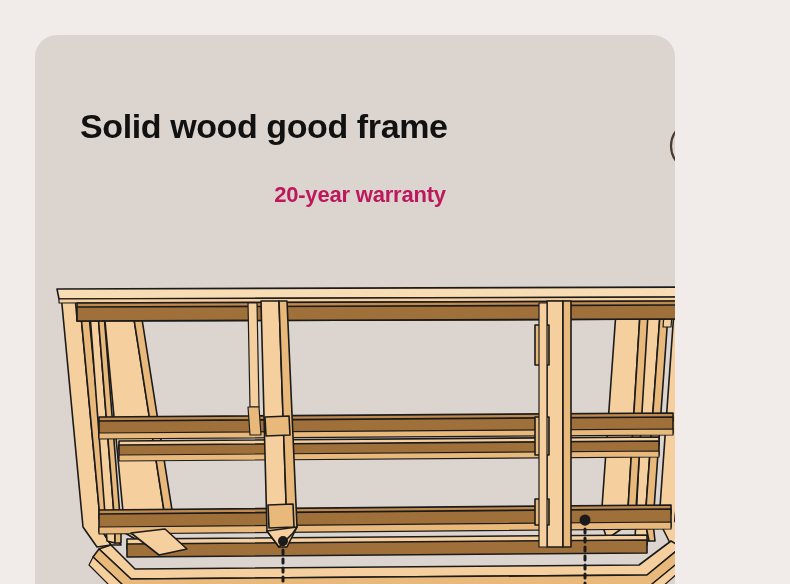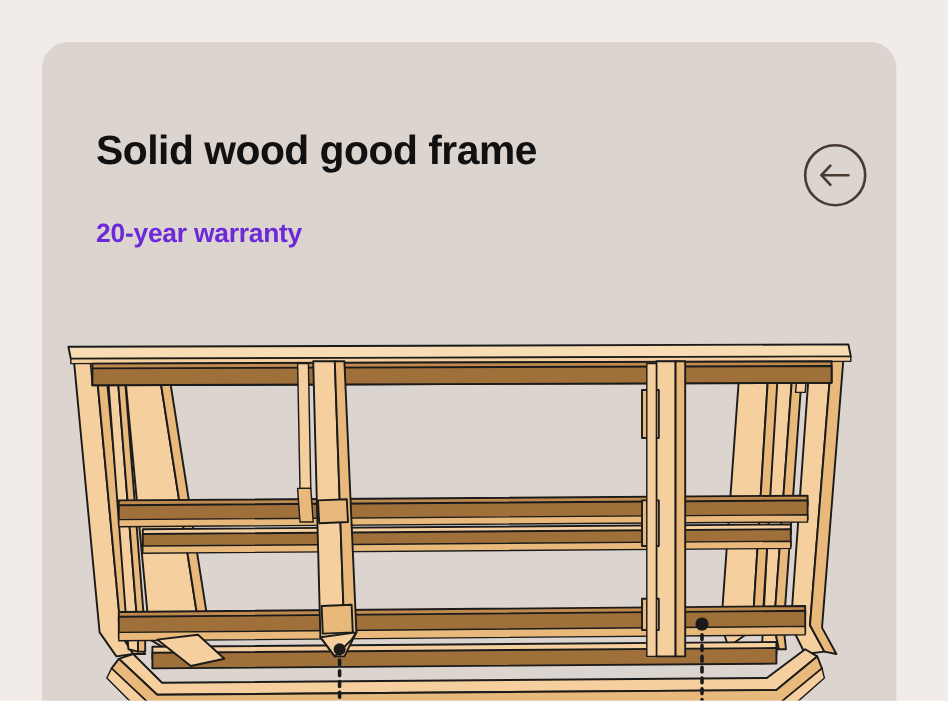--- a/index.html
+++ b/index.html
@@ -16,21 +16,21 @@
   #page {
     position: relative;
     width: 790px;
     height: 584px;
     background: #F1ECEA;
   }
   #card {
     position: absolute;
     left: 35px;
     top: 35px;
-    width: 712px;
+    width: 640px;
     height: 549px;
     background: #DCD5CF;
     border-radius: 22px 22px 0 0;
     overflow: hidden;
   }
   #headings {
     position: absolute;
     left: 45px;
     top: 74px;
     width: 560px;
@@ -40,26 +40,27 @@
     font-weight: bold;
     color: #111111;
     letter-spacing: -0.4px;
     line-height: 1.05;
     margin: 0;
     white-space: nowrap;
   }
   #subtitle {
     font-size: 22px;
     font-weight: bold;
-    color: #6d28d9;
+    color: #be185d;
     letter-spacing: -0.2px;
     line-height: 1.05;
     margin: 0;
     padding-top: 38px;
     white-space: nowrap;
+    text-align: center;
   }
   #back-button {
     position: absolute;
     left: 633px;
     top: 83px;
     width: 56px;
     height: 56px;
     cursor: pointer;
   }
   #back-button svg { display: block; }

